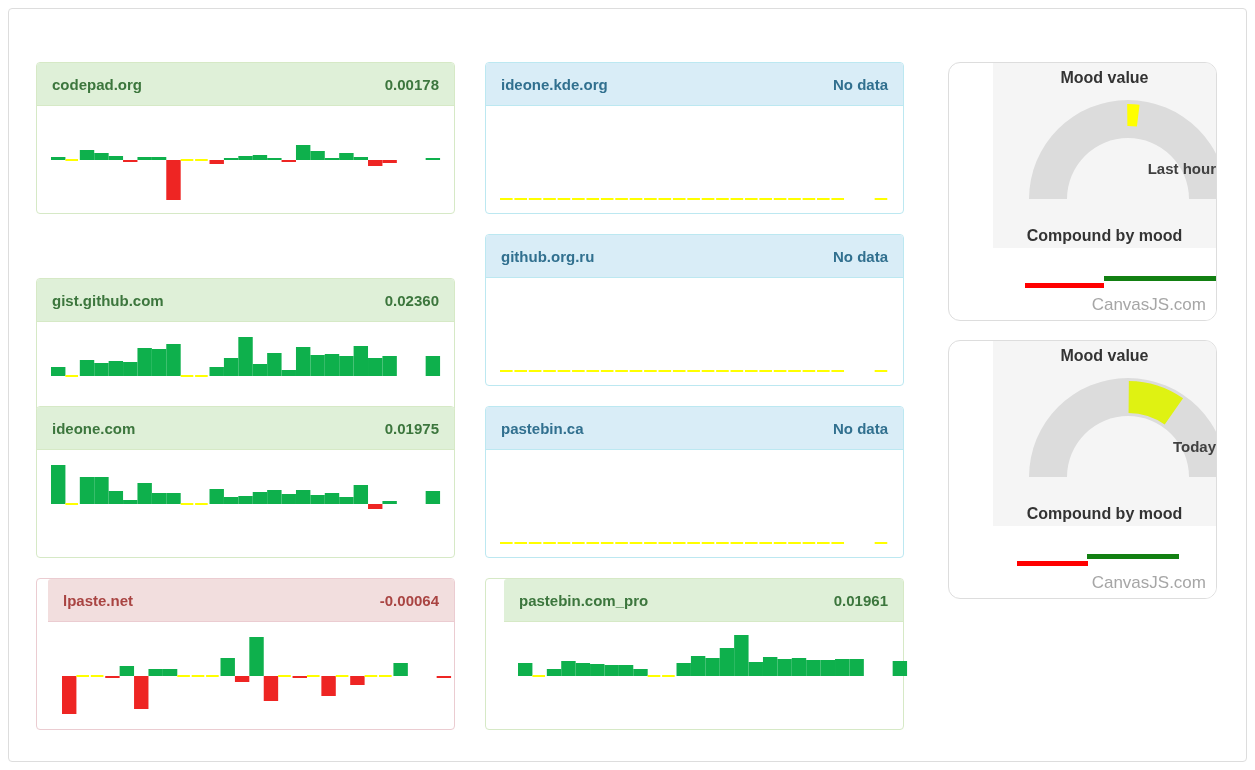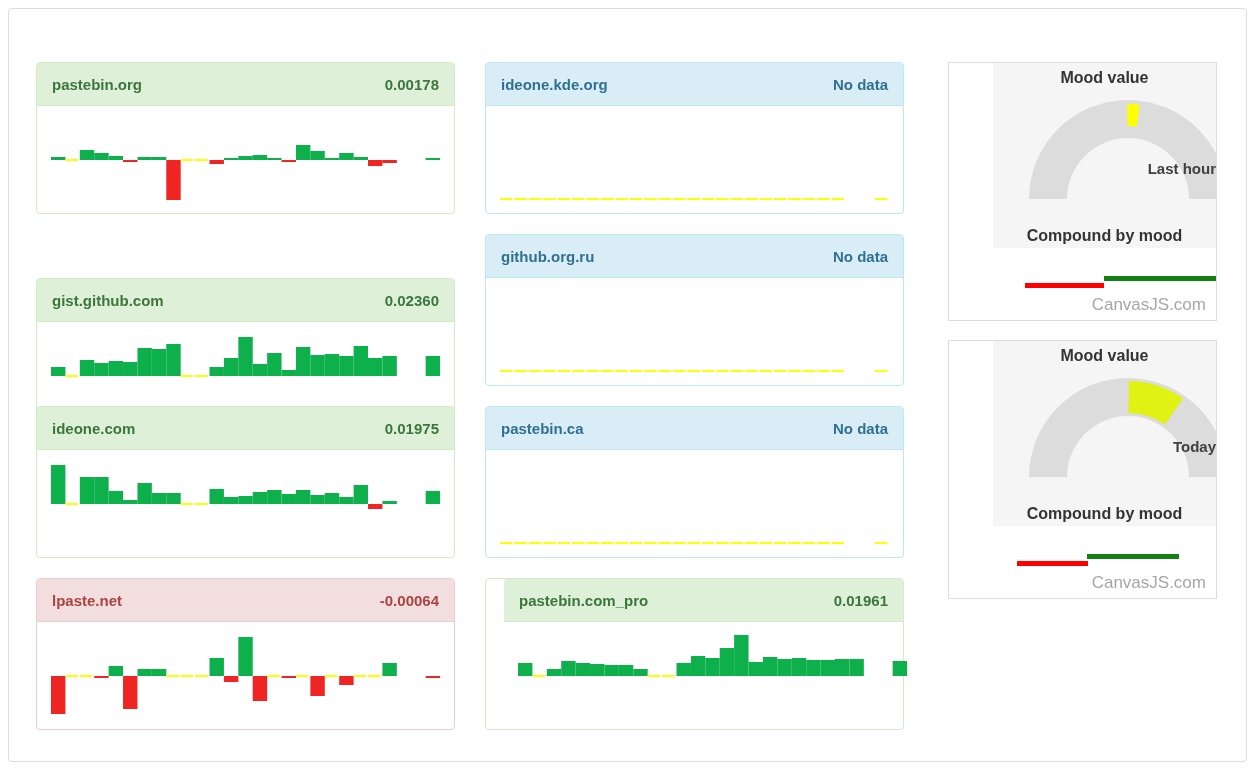--- a/index.html
+++ b/index.html
@@ -15,30 +15,30 @@
   .mini-panel .hd { height:43px; border-bottom:1px solid #ddd; border-radius:3px 3px 0 0;
                     display:flex; justify-content:space-between; align-items:center;
                     padding:0 15px; font-size:15px; font-weight:bold; }
   .mini-panel .bd { position:relative; height:106px; }
   .mini-panel .bd svg { display:block; }
 
   .success { border-color:#d6e9c6; }
   .success .hd { background:#dff0d8; border-color:#d6e9c6; color:#3c763d; }
   .info { border-color:#bce8f1; }
   .info .hd { background:#d9edf7; border-color:#bce8f1; color:#31708f; }
-  .danger { border-color:#ebccd1; }
+  .danger { border-color:#ebccd1;padding-left:11px; }
   .danger .hd { background:#f2dede; border-color:#ebccd1; color:#a94442; }
 
   .p0 { left:27px; top:53px; }  .p1 { left:27px; top:225px;margin-top:44px; }
   .p2 { left:27px; top:397px; } .p3 { left:27px; top:569px; }
   .p4 { left:476px; top:53px; } .p5 { left:476px; top:225px; }
   .p6 { left:476px; top:397px; } .p7 { left:476px; top:569px;padding-left:18px; }
 
   .gauge-panel { position:absolute; width:269px; height:259px; border:1px solid #ddd;
-                 border-radius:0; background:#fff; overflow:hidden;padding-left:44px; }
+                 border-radius:12px; background:#fff; overflow:hidden;padding-left:44px; }
   .g0 { left:939px; top:53px; } .g1 { left:939px; top:331px; }
   .gauge-top { position:relative; height:185px; background:#f5f5f5; }
   .gauge-top svg { position:absolute; left:0; top:0; }
   .gauge-title, .compound-title { position:absolute; left:0; width:100%; text-align:center;
                  font-size:16px; font-weight:bold; color:#333; }
   .gauge-title { top:6px; }
   .compound-title { top:164px; }
   .period-label { position:absolute; left:0; top:97px; width:100%; text-align:right;
                   font-size:15px; font-weight:bold; color:#404040; }
   .gauge-bottom { position:relative; height:72px; background:#fff; }
@@ -48,21 +48,21 @@
   .watermark { position:absolute; right:10px; bottom:5px; font-size:17px; color:#a6a6a6;
                text-decoration:none; }
 </style>
 </head>
 <body>
 
 <div class="container">
 
   <div class="mini-panel success p0">
     <div class="hd">
-      <span>pastebin.org</span>
+      <span>codepad.org</span>
       <span>0.00178</span>
     </div>
     <div class="bd">
         <svg width="417" height="106">
           <rect x="14" y="51" width="14.41" height="3" fill="#0eb04c"></rect>
           <rect x="28.41" y="53" width="12.61" height="2" fill="#ffff00"></rect>
           <rect x="42.82" y="44" width="14.41" height="10" fill="#0eb04c"></rect>
           <rect x="57.230000000000004" y="47" width="14.41" height="7" fill="#0eb04c"></rect>
           <rect x="71.64" y="50" width="14.41" height="4" fill="#0eb04c"></rect>
           <rect x="86.05" y="54" width="14.41" height="2" fill="#ee2523"></rect>

